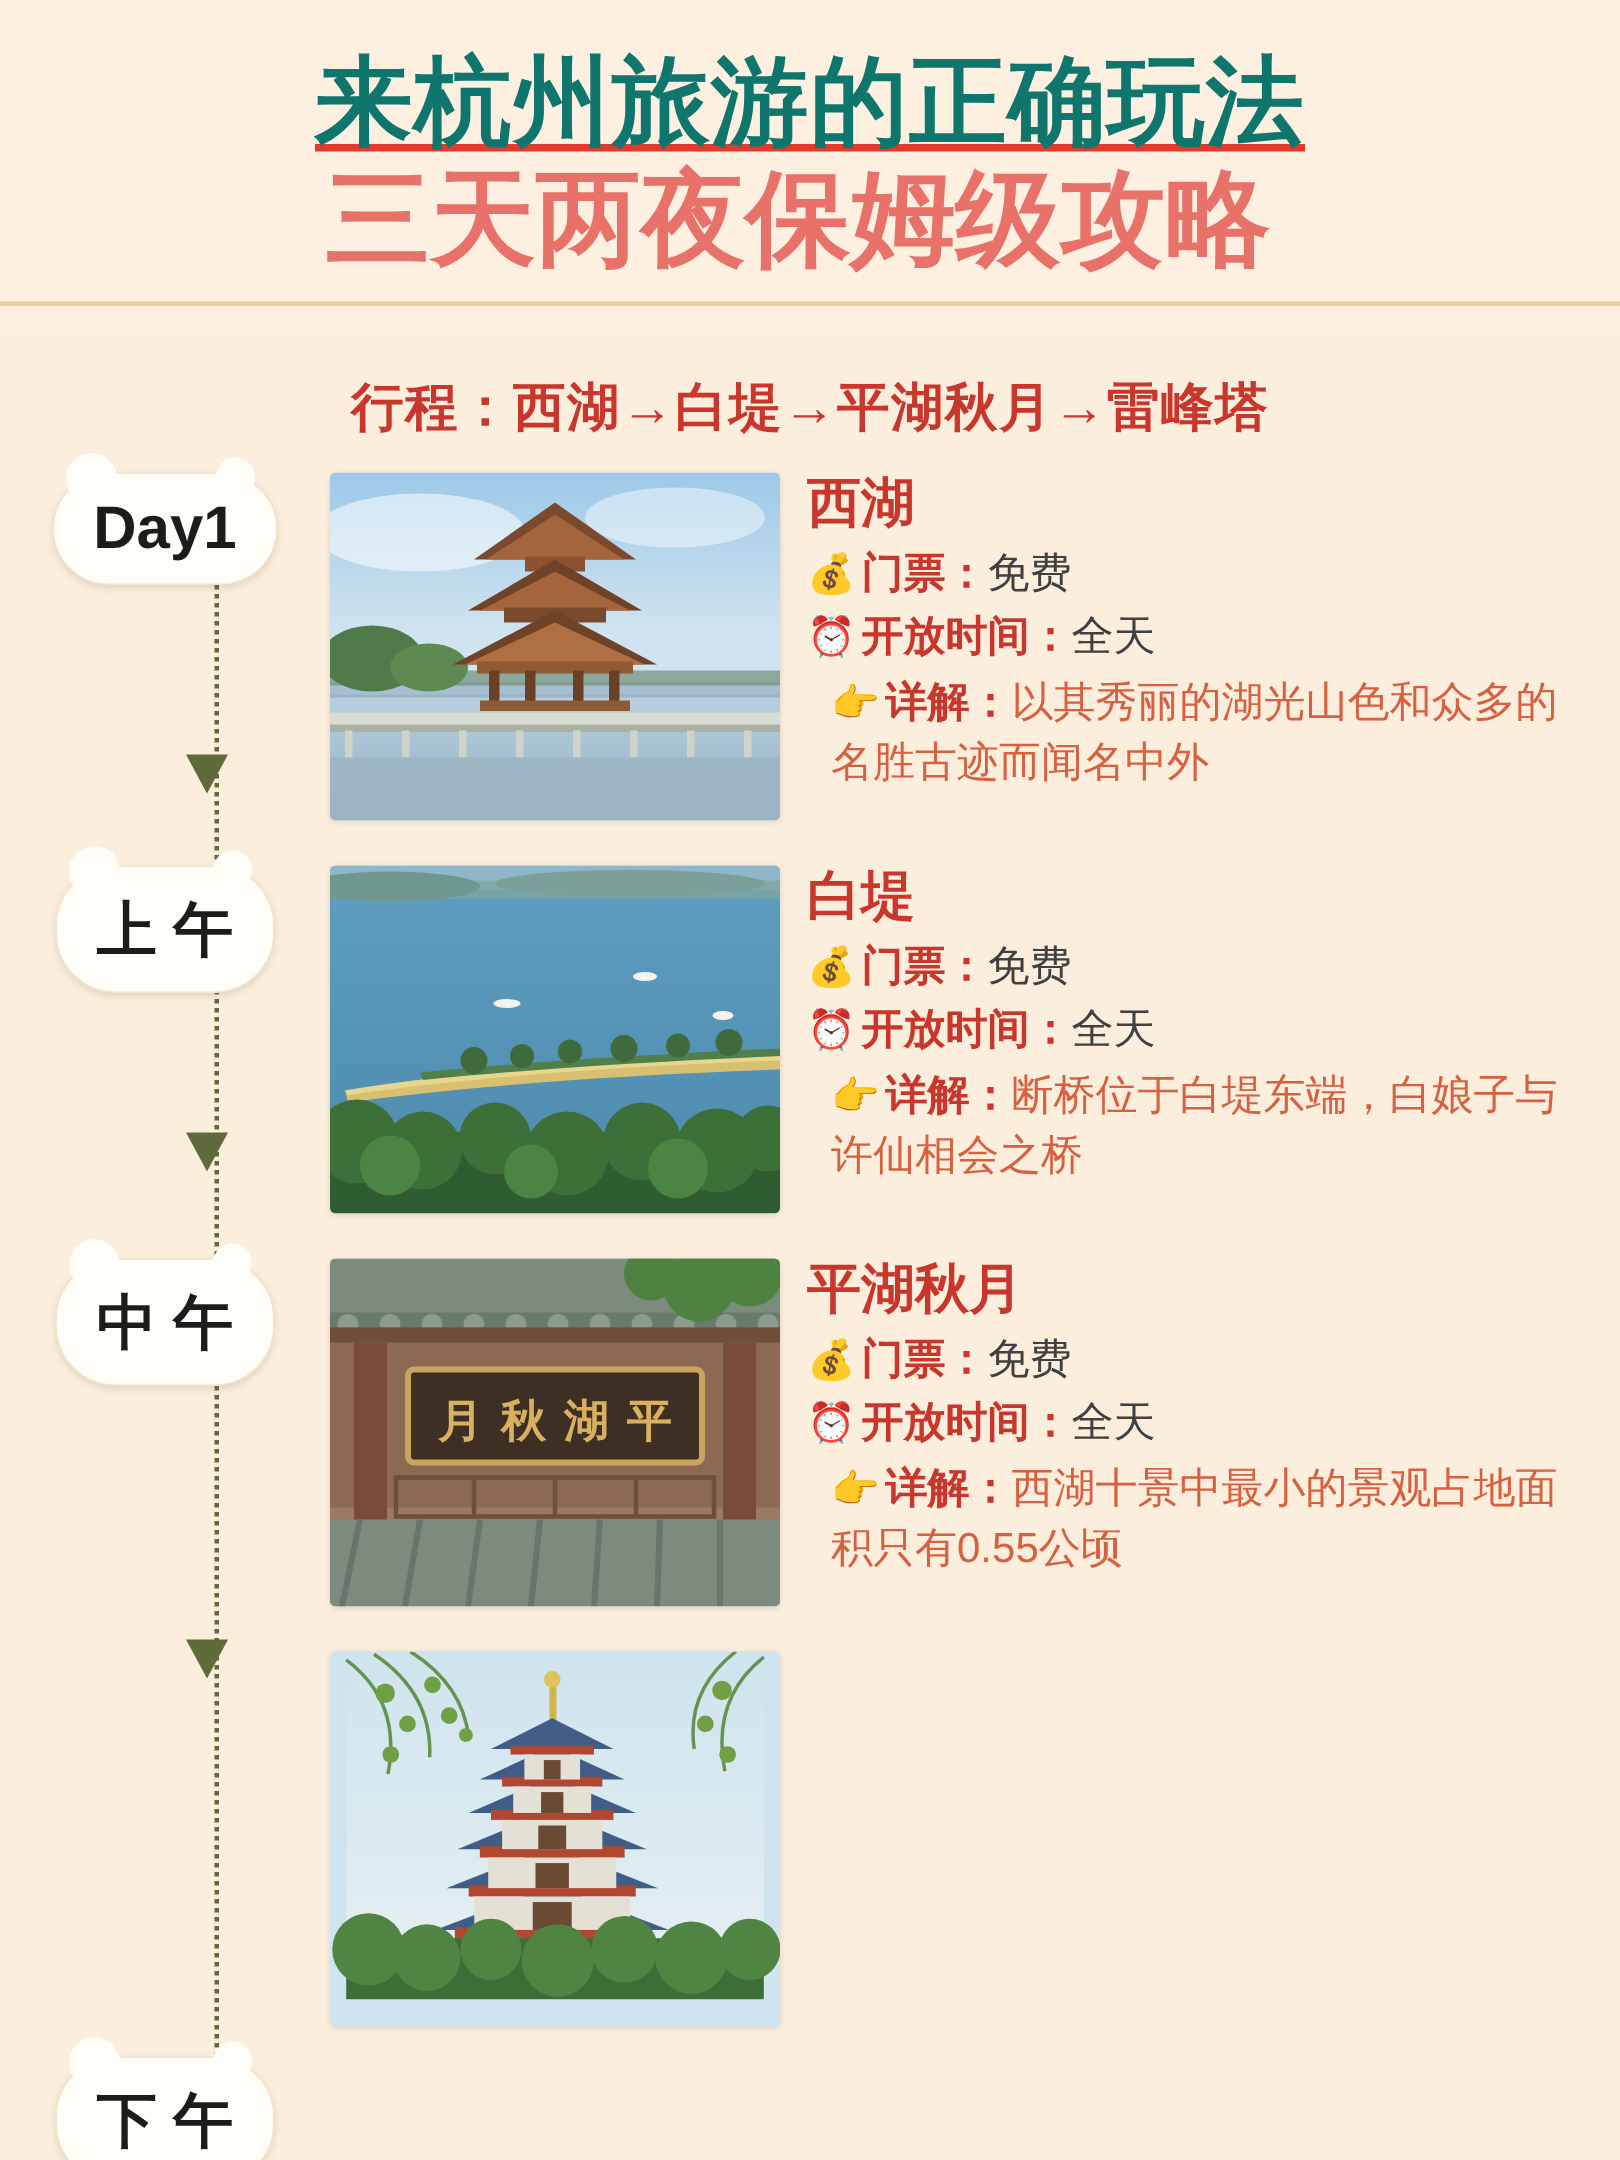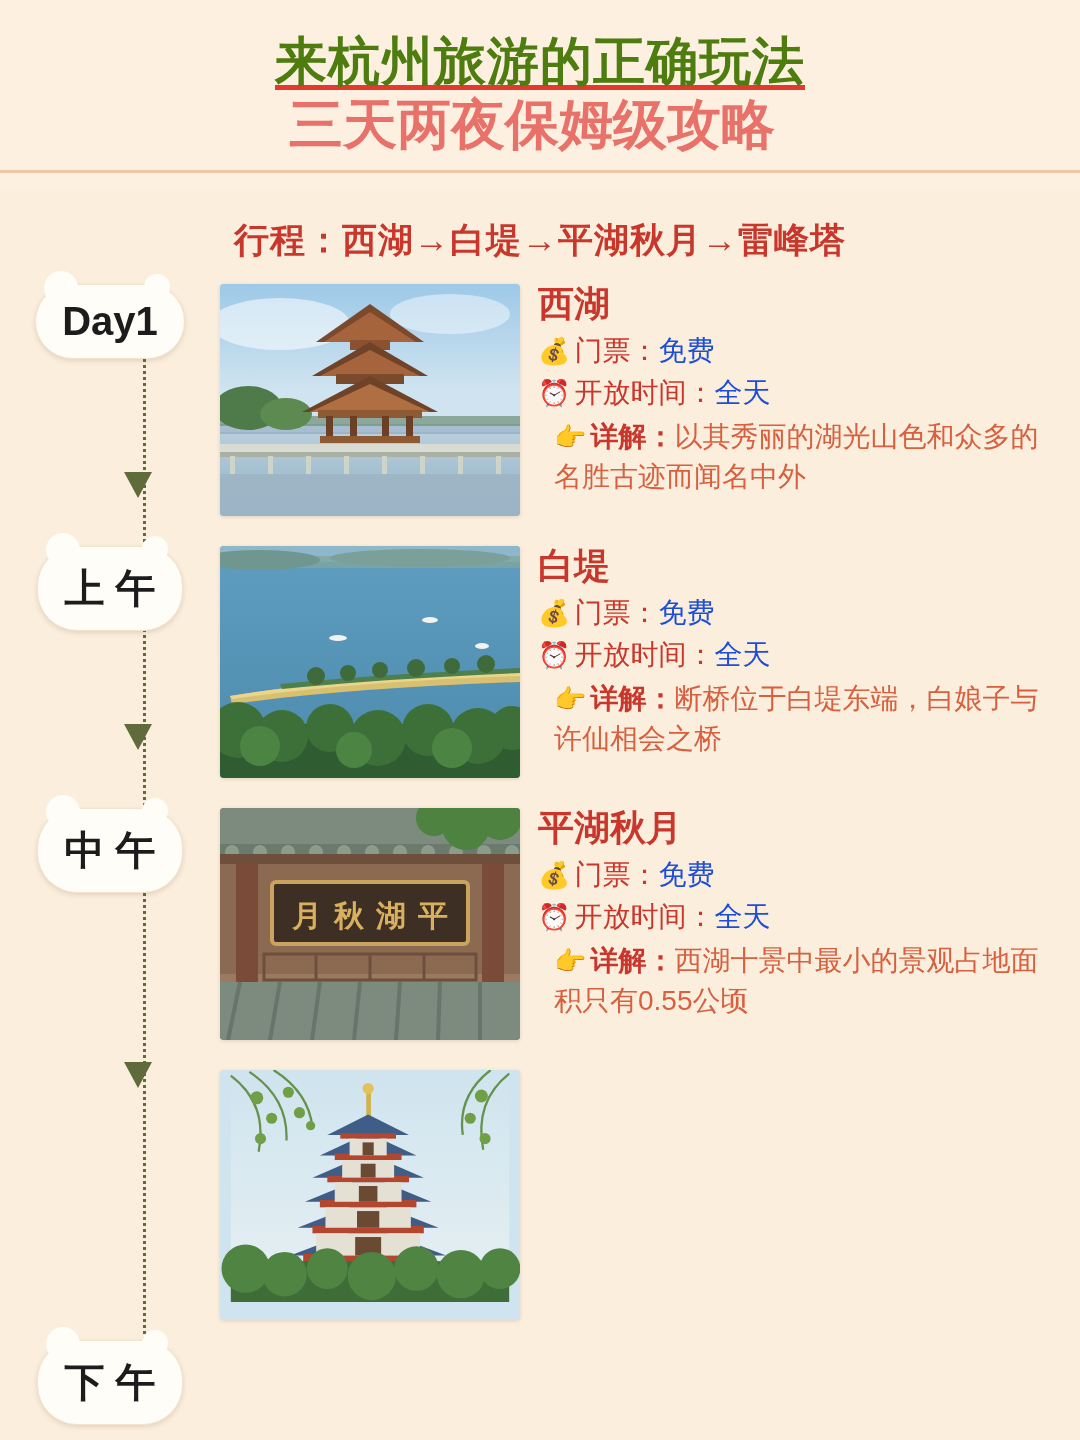--- a/index.html
+++ b/index.html
@@ -15,34 +15,34 @@
     position: relative;
   }
   
   .header {
     background: #fdf0e0;
     padding: 34px 0 18px 0;
     text-align: center;
     position: relative;
   }
   .title-main {
-    font-size: 52px;
+    font-size: 65px;
     font-weight: bold;
-    color: #4d7c0f;
+    color: #0f766e;
     letter-spacing: 1px;
     line-height: 1.05;
     margin: 0 0 6px 0;
     text-decoration: underline;
     text-decoration-color: #e23b2e;
     text-decoration-thickness: 5px;
     text-underline-offset: 6px;
     white-space: nowrap;
   }
   .title-sub {
-    font-size: 54px;
+    font-size: 70px;
     font-weight: bold;
     color: #e8716a;
     line-height: 1.1;
     margin: 6px 16px 0 0;
     white-space: nowrap;
   }
   .header-rule {
     height: 3px;
     background: #e9c9a8;
     margin-top: 16px;
@@ -146,22 +146,22 @@
     color: #c8362c;
     margin: 0 0 8px 0;
     line-height: 1.1;
   }
   .line {
     font-size: 28px;
     color: #c8362c;
     line-height: 1.38;
     margin-bottom: 4px;
   }
-  .line .lbl { font-weight: normal; color: #c8362c; text-align: right; }
-  .line .val { color: #1d4ed8; }
+  .line .lbl { font-weight: bold; color: #c8362c; text-align: right; }
+  .line .val { color: #404040; }
   .ico {
     font-size: 26px;
     margin-right: 4px;
   }
   .detail {
     font-size: 28px;
     color: #d6603f;
     line-height: 1.42;
     margin-left: 16px;
   }

